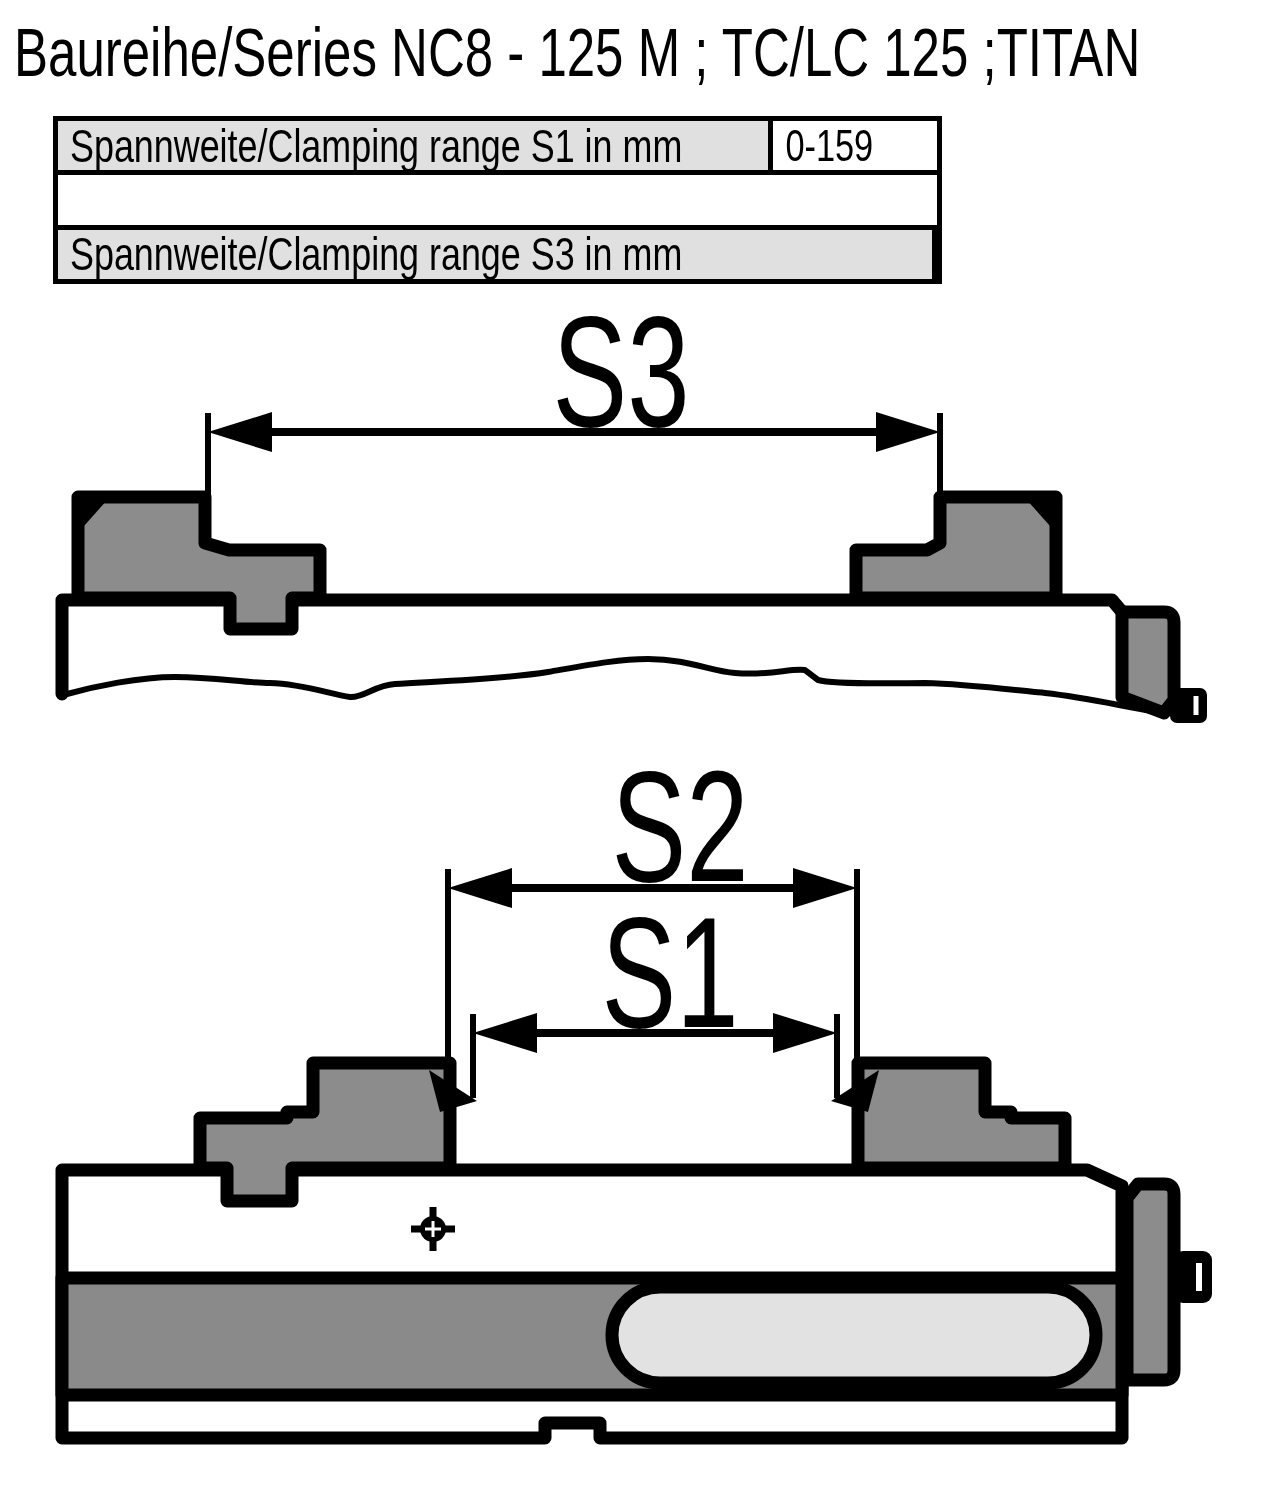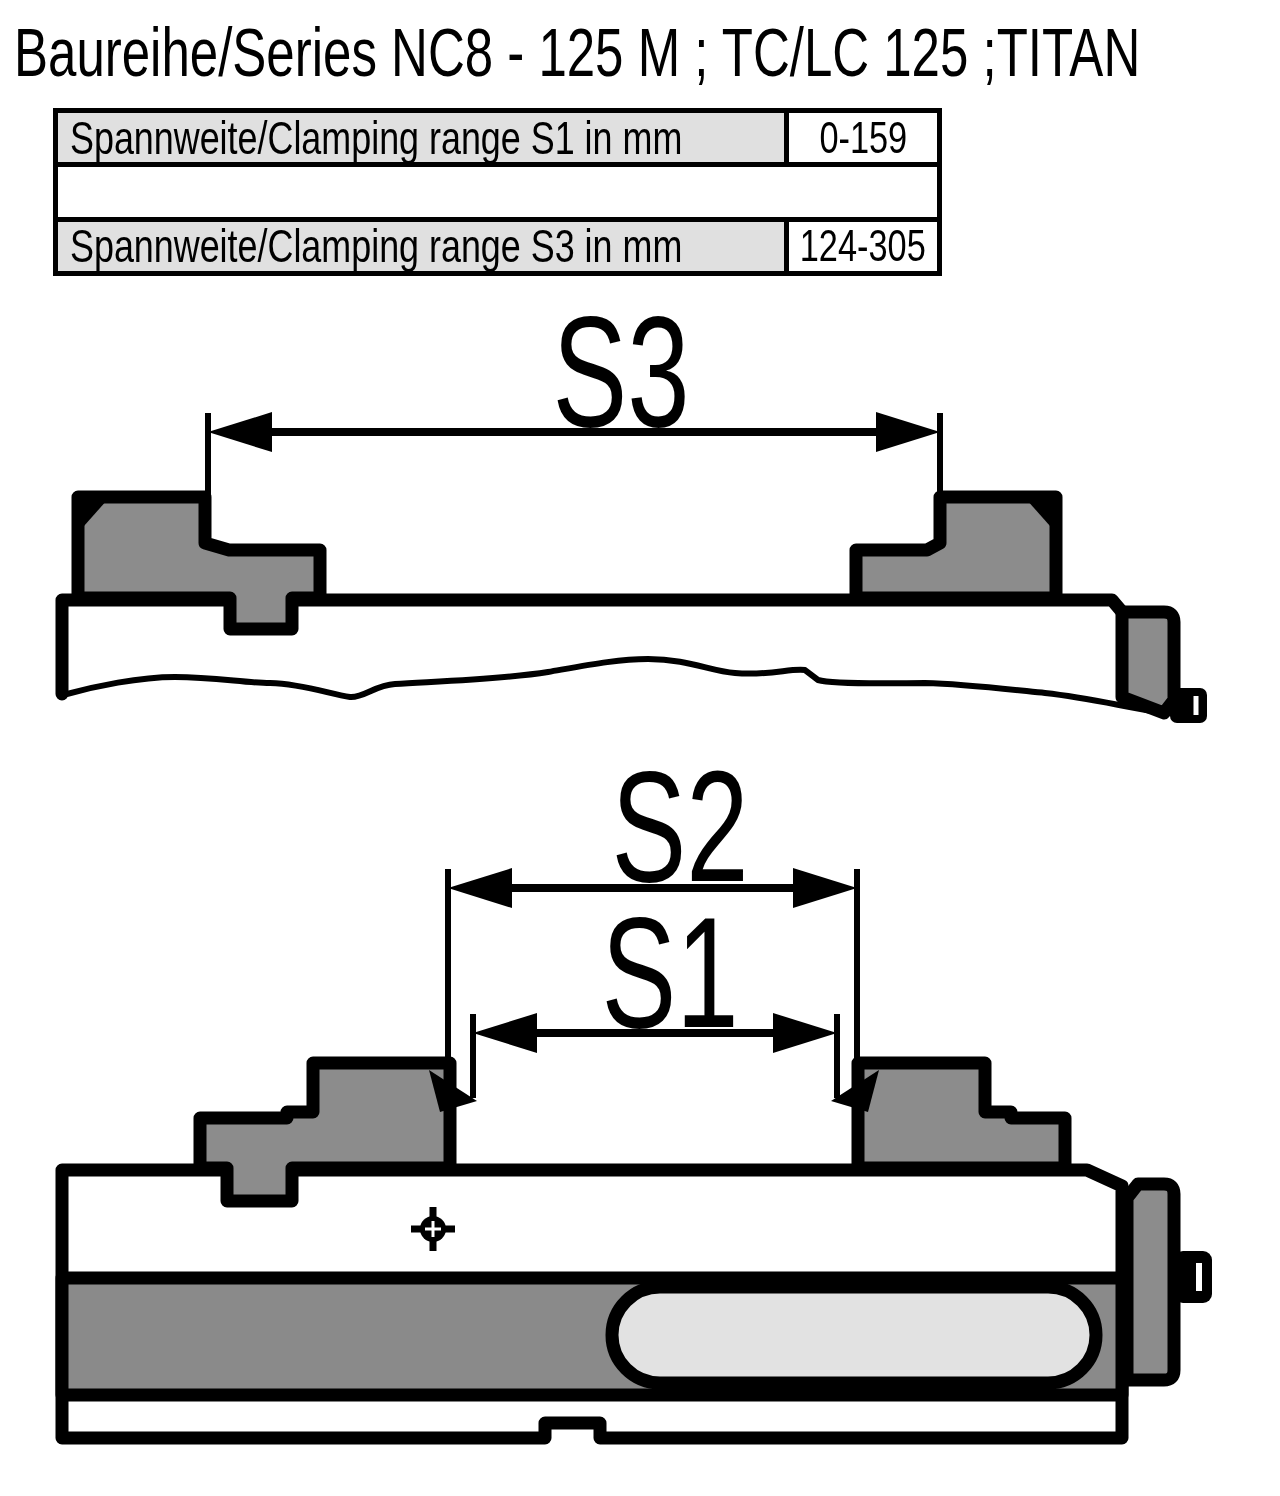--- a/index.html
+++ b/index.html
@@ -1,26 +1,26 @@
 <!DOCTYPE html>
 <html><head>
 <meta charset="utf-8">
 <style>
   html,body{margin:0;padding:0;background:#fff;}
   .page{position:relative;width:1280px;height:1496px;background:#ffffff;overflow:hidden;
         font-family:"Liberation Sans",sans-serif;color:#000;padding-left:16px;}
   .title{position:absolute;left:14px;top:16px;font-size:68px;line-height:72px;white-space:nowrap;
          transform:scaleX(0.75);transform-origin:left top;font-weight:400;}
-  .spec-table{position:absolute;left:53px;top:108px;width:889px;height:168px;
+  .spec-table{position:absolute;left:53px;top:116px;width:889px;height:168px;
               border:5px solid #000;box-sizing:border-box;display:flex;flex-direction:column;}
   .spec-row{flex:1;display:flex;border-bottom:5px solid #000;box-sizing:border-box;min-height:0;}
   .spec-row:last-child{border-bottom:none;}
   .cell-label{flex:1;background:#e0e0e0;border-right:5px solid #000;display:flex;align-items:center;
               padding-left:12px;overflow:hidden;}
-  .cell-value{width:148px;background:#ffffff;display:flex;align-items:center;justify-content:center;}
+  .cell-value{width:164px;background:#ffffff;display:flex;align-items:center;}
   .cell-label span{font-size:46px;white-space:nowrap;transform:scaleX(0.78);transform-origin:left center;}
   .cell-value span{font-size:44px;white-space:nowrap;transform:scaleX(0.78);transform-origin:center;}
   svg{position:absolute;left:0;}
   svg text{font-family:"Liberation Sans",sans-serif;font-weight:400;fill:#000;}
   .thick{stroke:#000;stroke-width:13;fill:none;stroke-linejoin:round;stroke-linecap:round;}
   .thin{stroke:#000;stroke-width:6;fill:none;}
   .dimline{stroke:#000;stroke-width:8;fill:none;}
   .arrow{fill:#000;stroke:none;}
   .grayshape{stroke:#000;stroke-width:13;stroke-linejoin:round;}
   .blackdetail{fill:#000;stroke:none;}
@@ -39,23 +39,20 @@
       </div>
       <div class="cell-value">
         <span>0-159</span>
       </div>
     </div>
     <div class="spec-row">
     </div>
     <div class="spec-row">
       <div class="cell-label">
         <span>Spannweite/Clamping range S3 in mm</span>
-      </div>
-      <div class="cell-value">
-        <span>124-305</span>
       </div>
     </div>
   </div>
 
   <svg style="top:300px;" width="1280" height="445" viewBox="0 300 1280 445">
 
     <g>
       <path class="thick" d="M62,694 L62,600 L1112,600 L1123,613"></path>
       <path class="thin" d="M63,695 C95,686 140,677 175,677 C215,677 245,683 270,683
                C305,684 332,695 350,697 C364,698 375,685 395,684

